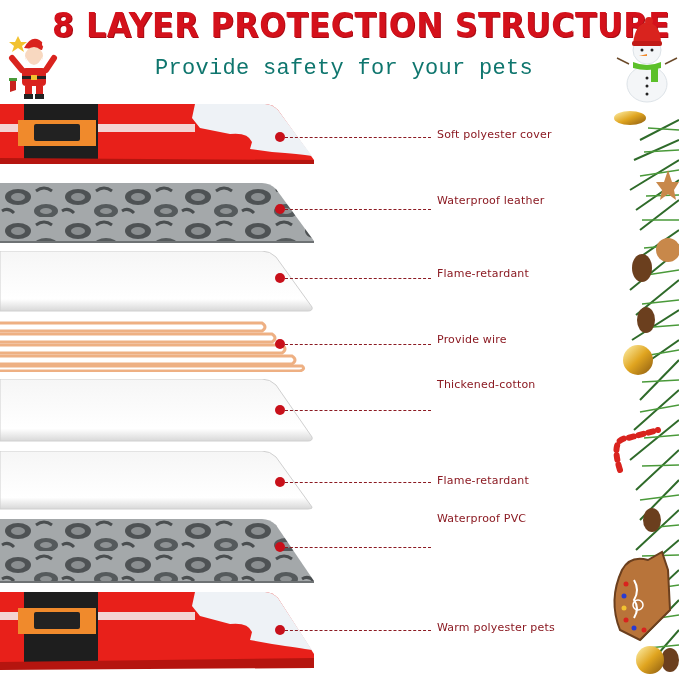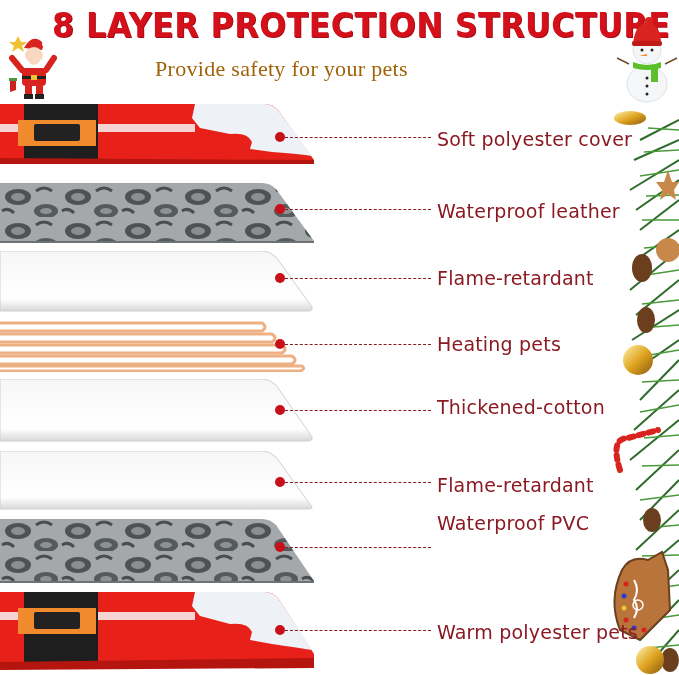--- a/index.html
+++ b/index.html
@@ -4,28 +4,28 @@
 <style>
   html, body { margin:0; padding:0; background:#ffffff; }
   body { width:679px; height:675px; position:relative; overflow:hidden;
          font-family:"DejaVu Sans", sans-serif; }
   .title { position:absolute; left:52px; top:6px; width:580px;
            font-family:"DejaVu Sans", sans-serif; font-weight:900; font-size:33px;
            color:#d4111b; letter-spacing:0.5px; white-space:nowrap;
            transform:scaleX(0.96); transform-origin:left top;
            text-shadow:1px 1px 0 #a80c14; }
   .subtitle { position:absolute; left:155px; top:56px; font-size:22px;
-              color:#a16207; font-family:Liberation Serif, serif; letter-spacing:0.3px; }
+              color:#0f766e; font-family:Liberation Mono, monospace; letter-spacing:0.3px; }
 
   .layer { position:absolute; left:0; width:312px; }
   .layer svg { display:block; }
 
   .leader { position:absolute; height:0; border-top:1.5px dashed #8b1a22; }
   .dot { position:absolute; width:10px; height:10px; border-radius:50%; background:#c8101a; }
-  .label { position:absolute; left:437px; font-size:19px; color:#8b1a22;
+  .label { position:absolute; left:437px; font-size:11px; color:#8b1a22;
            font-family:"DejaVu Sans", sans-serif; white-space:nowrap; letter-spacing:0.2px; }
 
   .deco { position:absolute; }
 </style>
 </head>
 <body>
 
 <div class="title">8 LAYER PROTECTION STRUCTURE</div>
 <div class="subtitle">Provide safety for your pets</div>
 
@@ -192,36 +192,36 @@
 
 <div>
   <div>
     <div class="dot" style="left:275px;top:132px"></div>
     <div class="leader" style="left:285px;top:137px;width:146px"></div>
     <div class="label" style="top:128px">Soft polyester cover</div>
   </div>
   <div>
     <div class="dot" style="left:275px;top:204px"></div>
     <div class="leader" style="left:285px;top:209px;width:146px"></div>
-    <div class="label" style="top:200px">Waterproof leather</div>
+    <div class="label" style="top:194px">Waterproof leather</div>
   </div>
   <div>
     <div class="dot" style="left:275px;top:273px"></div>
     <div class="leader" style="left:285px;top:278px;width:146px"></div>
     <div class="label" style="top:267px">Flame-retardant</div>
   </div>
   <div>
     <div class="dot" style="left:275px;top:339px"></div>
     <div class="leader" style="left:285px;top:344px;width:146px"></div>
-    <div class="label" style="top:333px">Heating pets</div>
+    <div class="label" style="top:333px">Provide wire</div>
   </div>
   <div>
     <div class="dot" style="left:275px;top:405px"></div>
     <div class="leader" style="left:285px;top:410px;width:146px"></div>
-    <div class="label" style="top:396px">Thickened-cotton</div>
+    <div class="label" style="top:378px">Thickened-cotton</div>
   </div>
   <div>
     <div class="dot" style="left:275px;top:477px"></div>
     <div class="leader" style="left:285px;top:482px;width:146px"></div>
     <div class="label" style="top:474px">Flame-retardant</div>
   </div>
   <div>
     <div class="dot" style="left:275px;top:542px"></div>
     <div class="leader" style="left:285px;top:547px;width:146px"></div>
     <div class="label" style="top:512px">Waterproof PVC</div>

